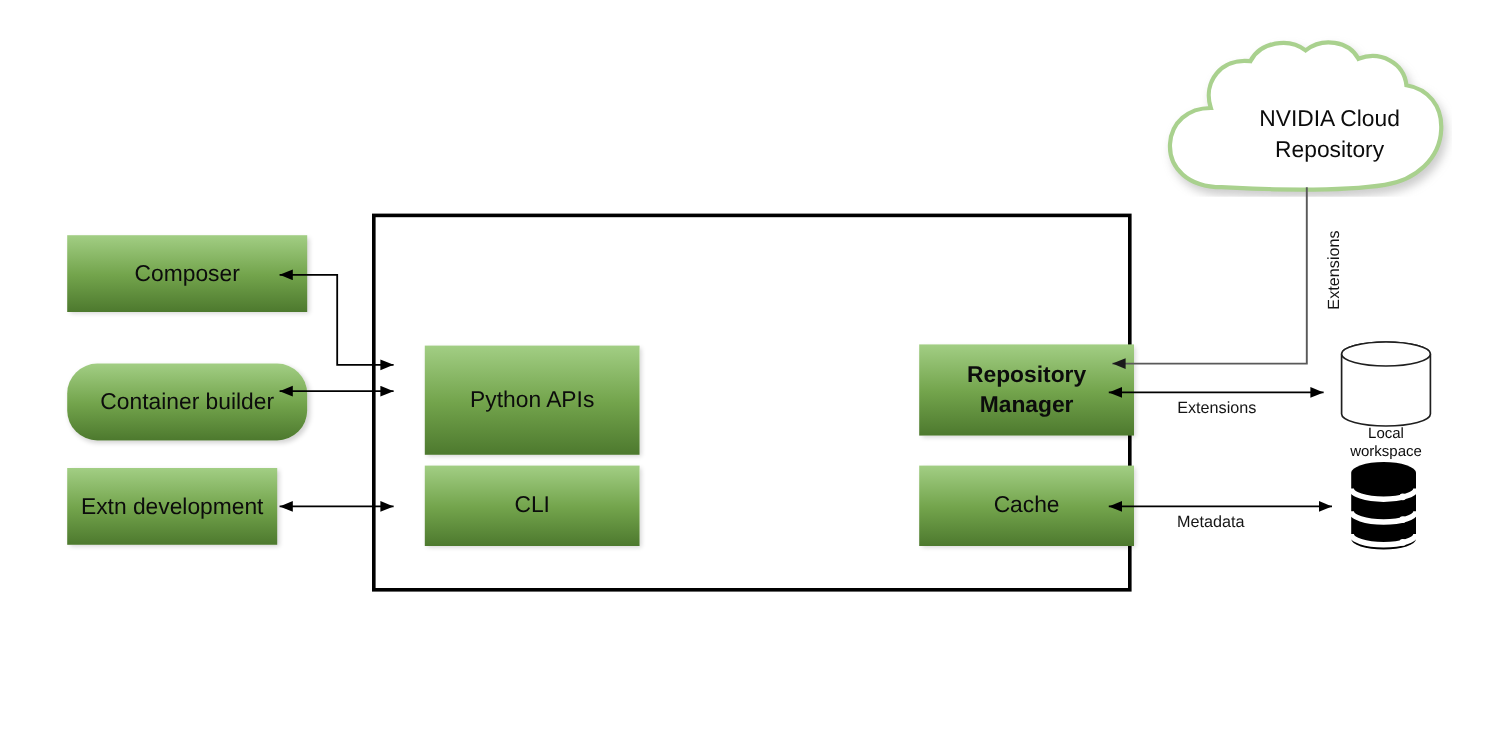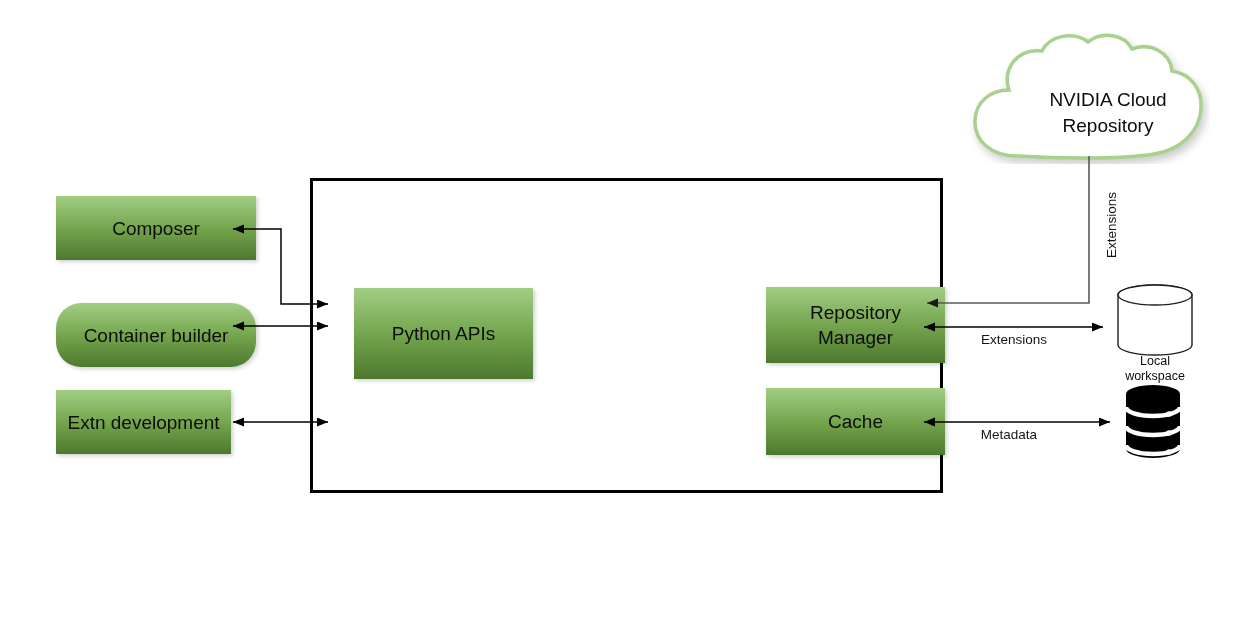--- a/index.html
+++ b/index.html
@@ -16,21 +16,21 @@
 
   .node{
     position:absolute;
     background:linear-gradient(180deg,var(--node-gradient-top) 0%,var(--node-gradient-mid) 52%,var(--node-gradient-bottom) 100%);
     display:flex;align-items:center;justify-content:center;
     text-align:center;font-size:19px;line-height:25px;color:#0c0c0c;
     box-shadow:2px 2px 4px rgba(0,0,0,0.18);
     margin-left:24px;
   }
   .node .node-label{display:block;}
-  .node .narrow{max-width:118px;}
+  .node .narrow{max-width:118px;font-weight:bold;}
 
   .registry-frame{
     position:absolute;left:310px;top:178px;width:633px;height:315px;
     border:3px solid #000;box-sizing:border-box;background:transparent;
   }
   .registry-title{
     position:absolute;left:310px;top:188px;width:633px;
     text-align:center;font-size:28px;color:#0c0c0c;
   }
 
@@ -69,20 +69,23 @@
   </div>
   <div class="node" style="left:32px;top:303px;width:200px;height:64px;border-radius:25px;">
     <span class="node-label">Container builder</span>
   </div>
   <div class="node" style="left:32px;top:390px;width:175px;height:64px;">
     <span class="node-label">Extn development</span>
   </div>
 
   <div class="node" style="left:330px;top:288px;width:179px;height:91px;">
     <span class="node-label">Python APIs</span>
+  </div>
+  <div class="node" style="left:330px;top:388px;width:179px;height:67px;">
+    <span class="node-label">CLI</span>
   </div>
   <div class="node" style="left:742px;top:287px;width:179px;height:76px;">
     <span class="node-label narrow">Repository Manager</span>
   </div>
   <div class="node" style="left:742px;top:388px;width:179px;height:67px;">
     <span class="node-label">Cache</span>
   </div>
 
   <svg class="abs" style="left:966px;top:30px;" width="244" height="134" viewBox="0 0 244 134">
     <path class="cloud-shape" d="M 52,126

